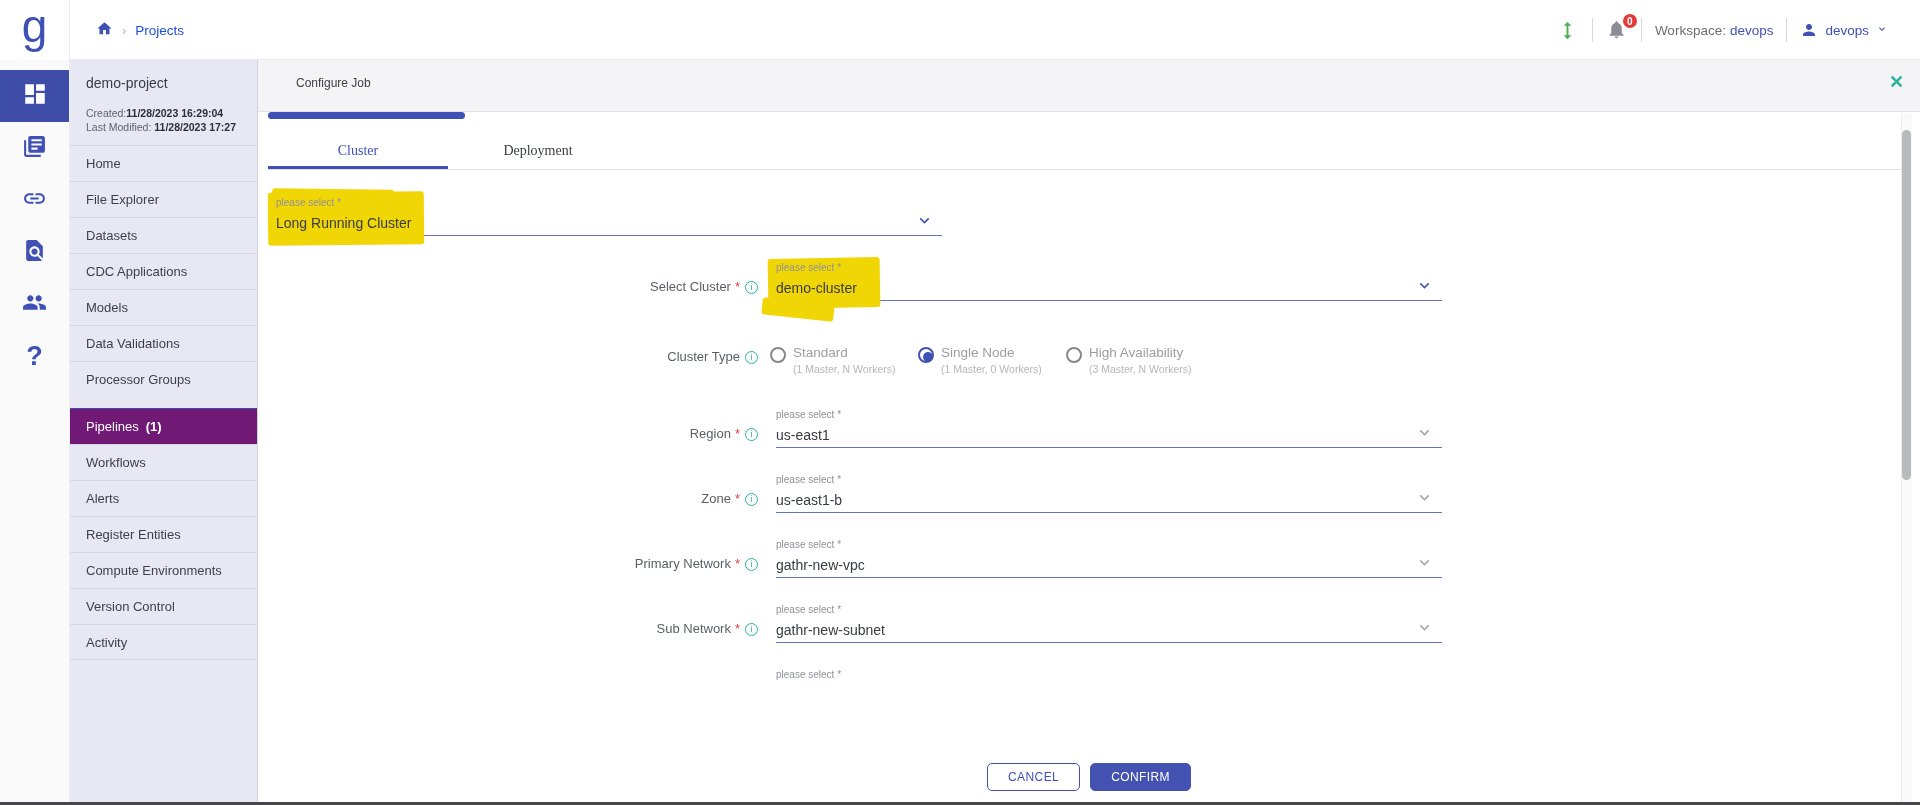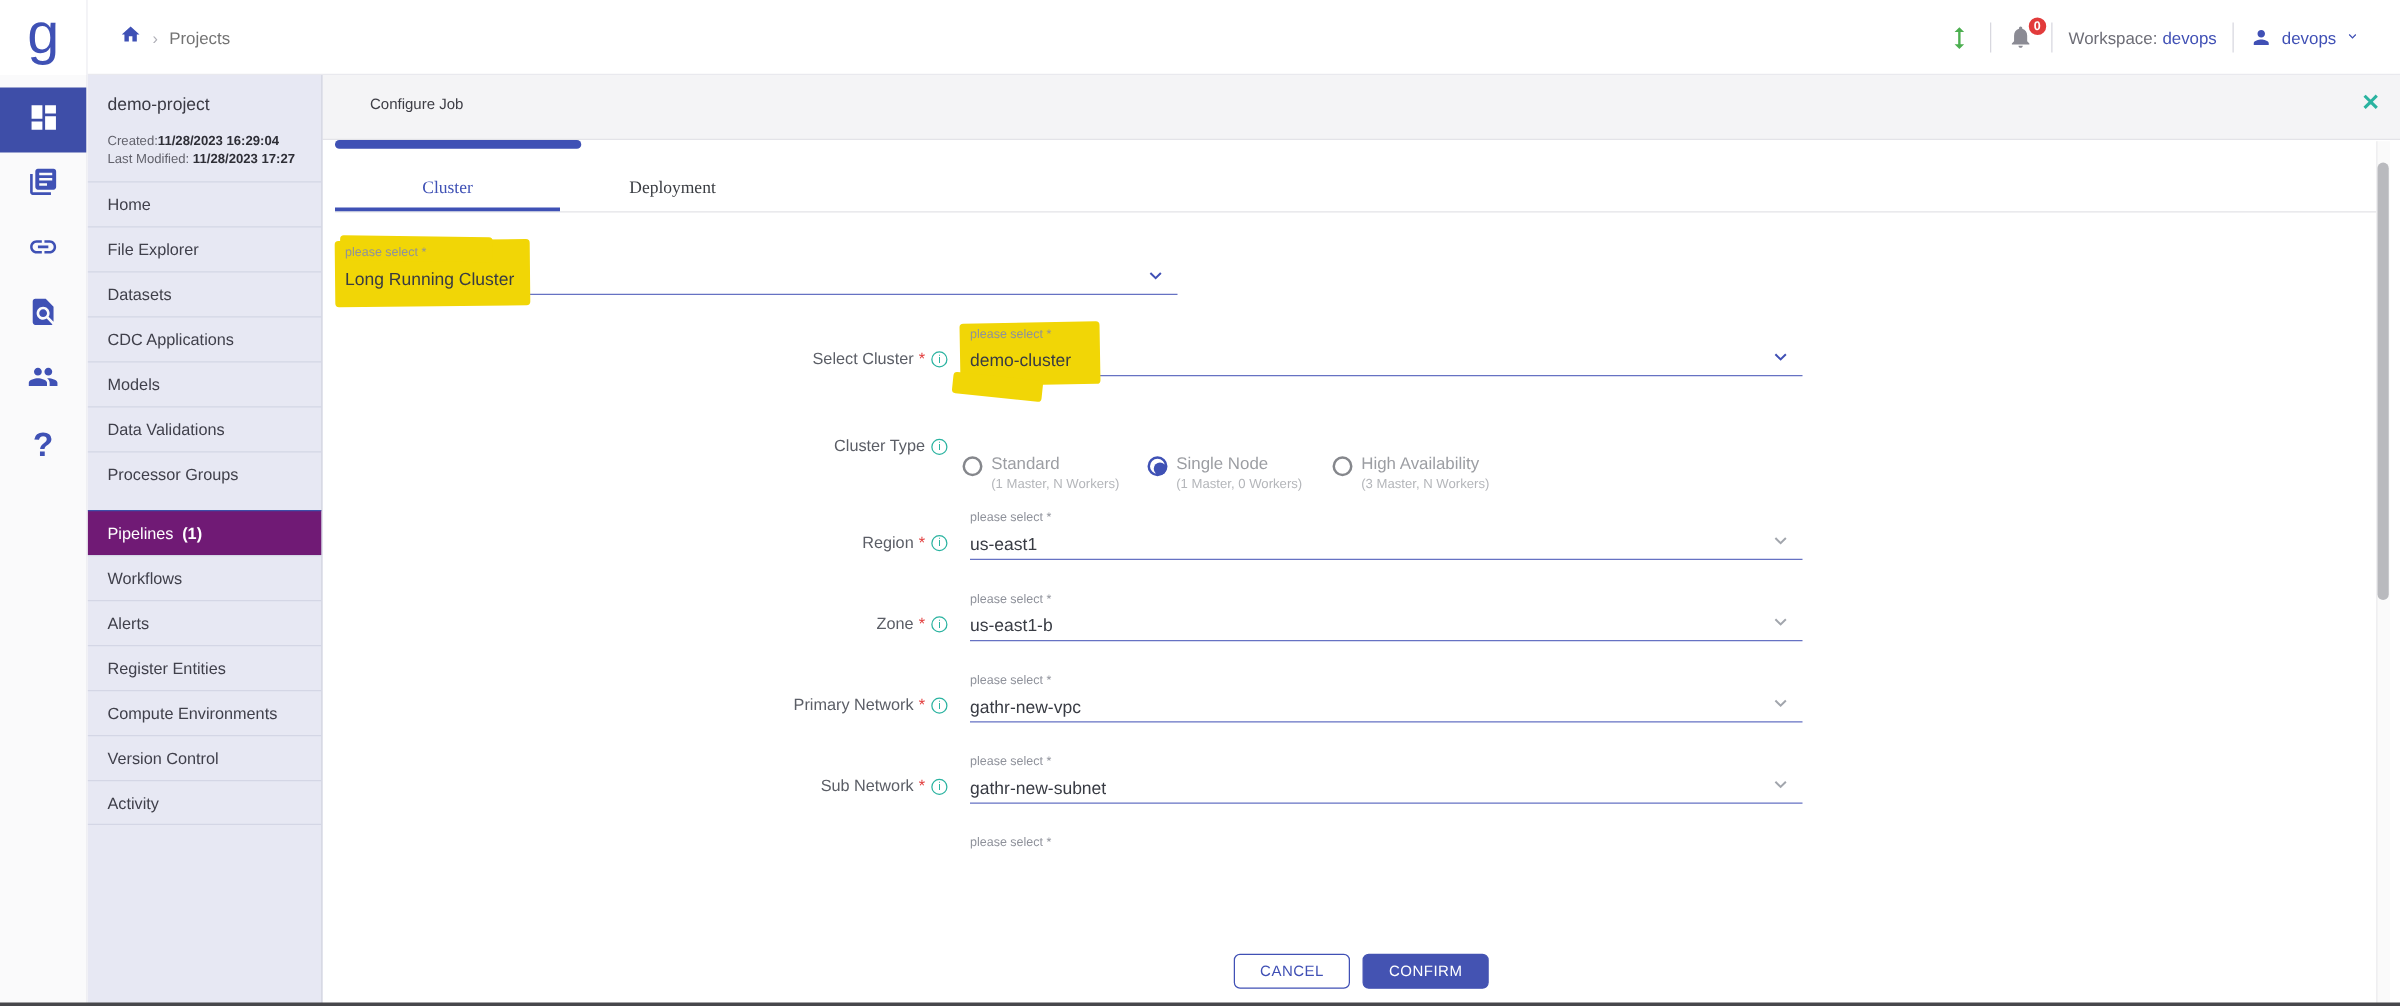--- a/index.html
+++ b/index.html
@@ -14,21 +14,21 @@
   .rail-ic { height:52px; display:flex; align-items:center; justify-content:center; color:#3f51b5; cursor:pointer; }
   .rail-ic svg { width:25px; height:25px; fill:#3f51b5; }
   .rail-sel svg { width:26px; height:26px; fill:#fff; }
   .rail-help { font-size:27px; font-weight:600; color:#3f51b5; }
 
   
   .top-header { position:absolute; left:70px; top:0; width:1850px; height:60px; background:#fff; border-bottom:1px solid #e9e9ee; z-index:20; }
   .crumbs { position:absolute; left:26px; top:0; height:60px; display:flex; align-items:center; gap:9px; }
   .crumbs svg { width:17px; height:17px; fill:#3f51b5; }
   .crumb-sep { color:#b0b0b8; font-size:13px; }
-  .crumb-page { font-size:13.5px; color:#737373; }
+  .crumb-page { font-size:13.5px; color:#1d4ed8; }
   .hdr-right { position:absolute; right:32px; top:0; height:60px; display:flex; align-items:center; gap:13px; }
   .hdr-sep { width:1px; height:24px; background:#d8d8df; }
   .ic-height svg { width:23px; height:23px; fill:#4caf50; display:block; }
   .bell-wrap { position:relative; width:22px; height:22px; cursor:pointer; }
   .bell-wrap svg { width:21px; height:21px; fill:#8b8b94; }
   .badge { position:absolute; top:-7px; right:-11px; min-width:18px; height:18px; border-radius:50%;
     background:#e23b3b; border:2px solid #fff; color:#fff; font-size:10px; font-weight:700;
     display:flex; align-items:center; justify-content:center; }
   .ws { font-size:13.5px; color:#6d6d76; white-space:nowrap; }
   .ws b { color:#4050b5; font-weight:400; margin-left:4px; cursor:pointer; }
@@ -68,21 +68,21 @@
   .f-control { width:666px; margin-left:18px; position:relative; }
   .f-float { font-size:10px; color:#8f929b; height:10px; line-height:10px; position:relative; z-index:2; }
   .f-value { margin-top:7px; font-size:14px; color:#383b43; height:17px; line-height:17px; position:relative; z-index:2; }
   .f-line { border-bottom:1px solid #6672c3; margin-top:3px; }
   .sel-chev { position:absolute; right:8px; top:13px; z-index:2; cursor:pointer; }
   .sel-chev svg { width:19px; height:19px; }
   .hl { position:absolute; background:#f1d606; border-radius:3px; z-index:1; }
 
   .r-row { display:flex; margin-top:12px; height:70px; }
   .r-label { width:500px; text-align:right; font-size:13px; color:#5b5e66; padding-top:9px; white-space:nowrap; }
-  .r-opts { display:flex; margin-left:12px; padding-top:4px;align-items:center; }
+  .r-opts { display:flex; margin-left:12px; padding-top:4px; }
   .r-opt { display:flex; margin-right:8px; cursor:pointer; width:140px; }
   .r-circle { width:16px; height:16px; border:2px solid #85878c; border-radius:50%; margin:3px 7px 0 0; flex:none; position:relative; }
   .r-opt.sel .r-circle { border-color:#3f51b5; }
   .r-opt.sel .r-circle::after { content:''; position:absolute; left:3px; top:3px; width:10px; height:10px; border-radius:50%; background:#3f51b5; }
   .r-title { font-size:13.5px; color:#9c9ea3; line-height:17px; }
   .r-sub { font-size:10.5px; color:#b4b6ba; margin-top:2px; white-space:nowrap; }
 
   .trailing { height:22px; }
 
   .actions { position:absolute; left:0; right:0; bottom:12px; display:flex; justify-content:center; gap:10px; }

